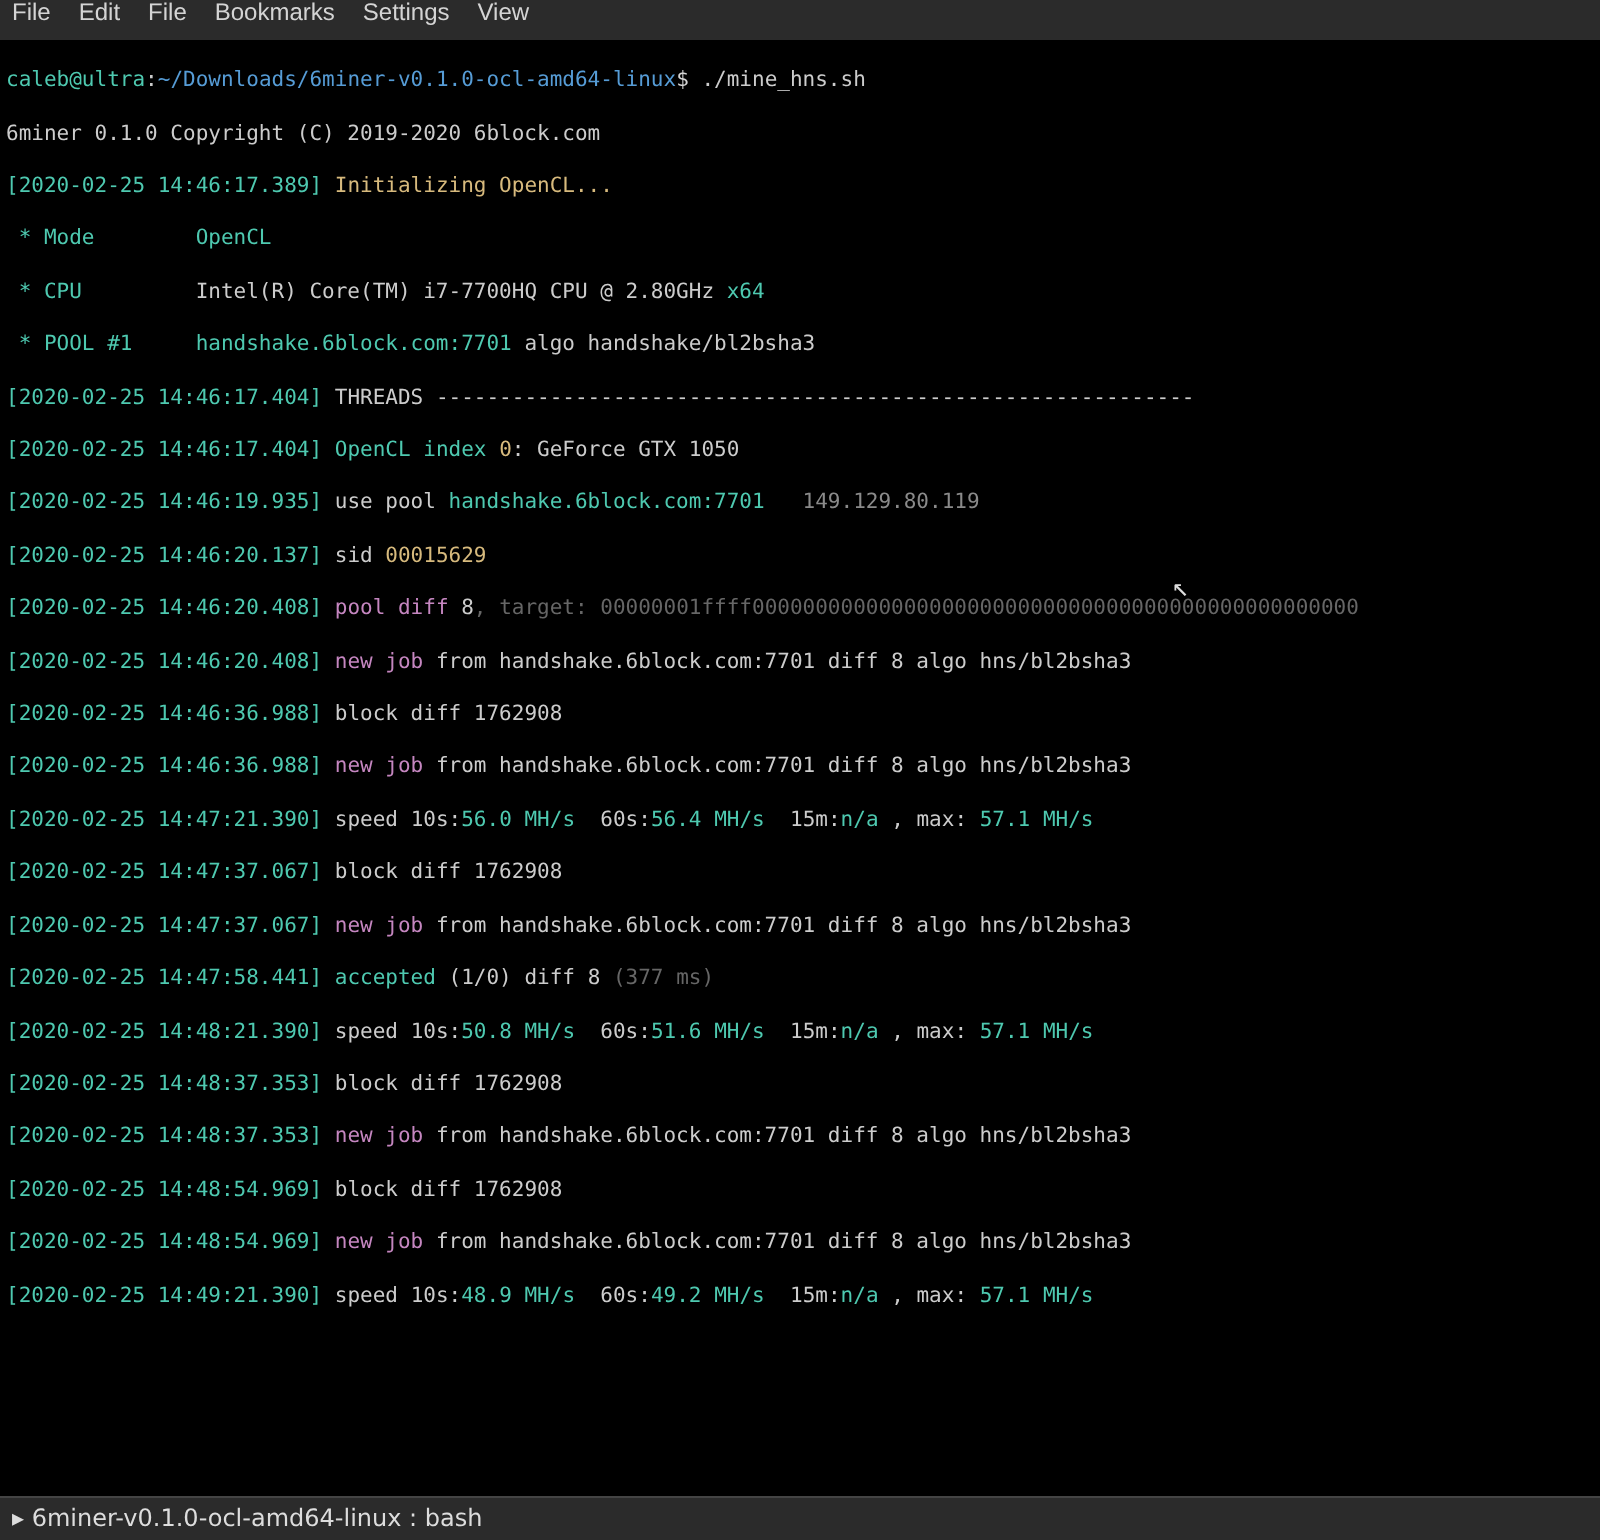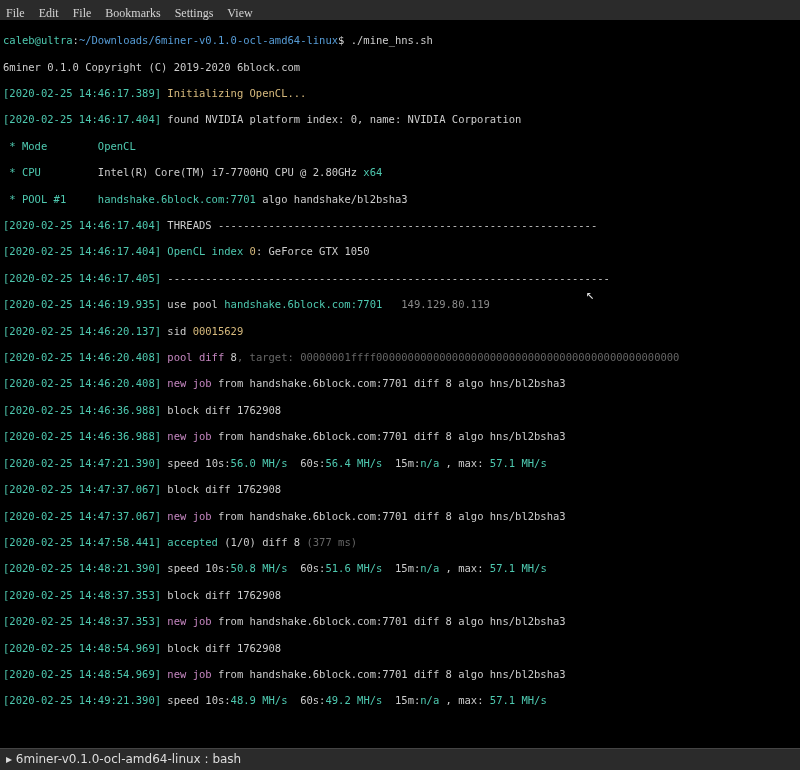--- a/index.html
+++ b/index.html
@@ -1,17 +1,17 @@
 <!DOCTYPE html>
 <html><head>
 <meta charset="utf-8">
 <style>
 *{margin:0;padding:0;box-sizing:border-box}
 body{background:#000;font-family:"DejaVu Sans Mono","Consolas",monospace;font-size:10.5px;line-height:13.2px;color:#ccc;width:800px;height:770px;overflow:hidden;position:relative}
-.menubar{background:#2b2b2b;color:#d4d4d4;height:20px;display:flex;align-items:flex-end;padding:0 6px;font-family:Liberation Serif, serif;font-size:12px}
+.menubar{background:#2b2b2b;color:#d4d4d4;height:20px;display:flex;align-items:flex-start;padding:0 6px;font-family:Liberation Sans, sans-serif;font-size:12px}
 .menubar span{margin-right:14px;cursor:pointer}
 .term{padding:1px 3px;white-space:pre;letter-spacing:0}
 .statusbar{position:absolute;bottom:0;left:0;right:0;height:22px;background:#2b2b2b;border-top:1px solid #444;color:#ddd;display:flex;align-items:center;padding:0 6px;font-family:"DejaVu Sans",Arial,sans-serif;font-size:12px}
 .cursor{position:absolute;top:288px;left:586px;color:#ddd;font-size:14px}
 .c-g{color:#4ec9b0}.c-y{color:#d7ba7d}.c-m{color:#c586c0}.c-dim{color:#666}.c-cy{color:#4ec9b0}.c-gr{color:#8a8a8a}
 .pr-u{color:#4ec9b0}.pr-p{color:#569cd6}.pr-d{color:#d4d4d4}
 </style>
 </head>
 <body>
 
@@ -21,27 +21,25 @@
 <span>File</span>
 <span>Bookmarks</span>
 <span>Settings</span>
 <span>View</span>
 </div>
 
 <div class="term">
 <div><span class="pr-u">caleb@ultra</span><span>:</span><span class="pr-p">~/Downloads/6miner-v0.1.0-ocl-amd64-linux</span><span class="pr-d">$</span><span> ./mine_hns.sh</span></div>
 <div>6miner 0.1.0 Copyright (C) 2019-2020 6block.com</div>
 <div><span class="c-g">[2020-02-25 14:46:17.389]</span><span class="c-y"> Initializing OpenCL...</span></div>
-<div><span class="c-g">[2020-02-25 14:46:17.404]</span><span> found NVIDIA platform index: 0, name: NVIDIA Corporation</span></div>
 <div><span class="c-g"> * Mode        </span><span class="c-cy">OpenCL</span></div>
 <div><span class="c-g"> * CPU         </span><span>Intel(R) Core(TM) i7-7700HQ CPU @ 2.80GHz </span><span class="c-g">x64</span></div>
 <div><span class="c-g"> * POOL #1     </span><span class="c-cy">handshake.6block.com:7701</span><span> algo handshake/bl2bsha3</span></div>
 <div><span class="c-g">[2020-02-25 14:46:17.404]</span><span> THREADS ------------------------------------------------------------</span></div>
 <div><span class="c-g">[2020-02-25 14:46:17.404]</span><span class="c-cy"> OpenCL index </span><span class="c-y">0</span><span>: GeForce GTX 1050</span></div>
-<div><span class="c-g">[2020-02-25 14:46:17.405]</span><span> ----------------------------------------------------------------------</span></div>
 <div><span class="c-g">[2020-02-25 14:46:19.935]</span><span> use pool </span><span class="c-cy">handshake.6block.com:7701</span><span class="c-gr">   149.129.80.119</span></div>
 <div><span class="c-g">[2020-02-25 14:46:20.137]</span><span> sid </span><span class="c-y">00015629</span></div>
 <div><span class="c-g">[2020-02-25 14:46:20.408]</span><span class="c-m"> pool diff </span><span>8</span><span class="c-dim">, target: 00000001ffff000000000000000000000000000000000000000000000000</span></div>
 <div><span class="c-g">[2020-02-25 14:46:20.408]</span><span class="c-m"> new job</span><span> from handshake.6block.com:7701 </span><span>diff </span><span>8</span><span> algo hns/bl2bsha3</span></div>
 <div><span class="c-g">[2020-02-25 14:46:36.988]</span><span> block diff 1762908</span></div>
 <div><span class="c-g">[2020-02-25 14:46:36.988]</span><span class="c-m"> new job</span><span> from handshake.6block.com:7701 </span><span>diff </span><span>8</span><span> algo hns/bl2bsha3</span></div>
 <div><span class="c-g">[2020-02-25 14:47:21.390]</span><span> speed </span><span>10s:</span><span class="c-cy">56.0</span><span class="c-cy"> MH/s</span><span>  60s:</span><span class="c-cy">56.4</span><span class="c-cy"> MH/s</span><span>  15m:</span><span class="c-cy">n/a</span><span> , max: </span><span class="c-cy">57.1</span><span class="c-cy"> MH/s</span></div>
 <div><span class="c-g">[2020-02-25 14:47:37.067]</span><span> block diff 1762908</span></div>
 <div><span class="c-g">[2020-02-25 14:47:37.067]</span><span class="c-m"> new job</span><span> from handshake.6block.com:7701 </span><span>diff </span><span>8</span><span> algo hns/bl2bsha3</span></div>
 <div><span class="c-g">[2020-02-25 14:47:58.441]</span><span class="c-g"> accepted </span><span>(1/0)</span><span> diff </span><span>8</span><span class="c-dim"> (377 ms)</span></div>

